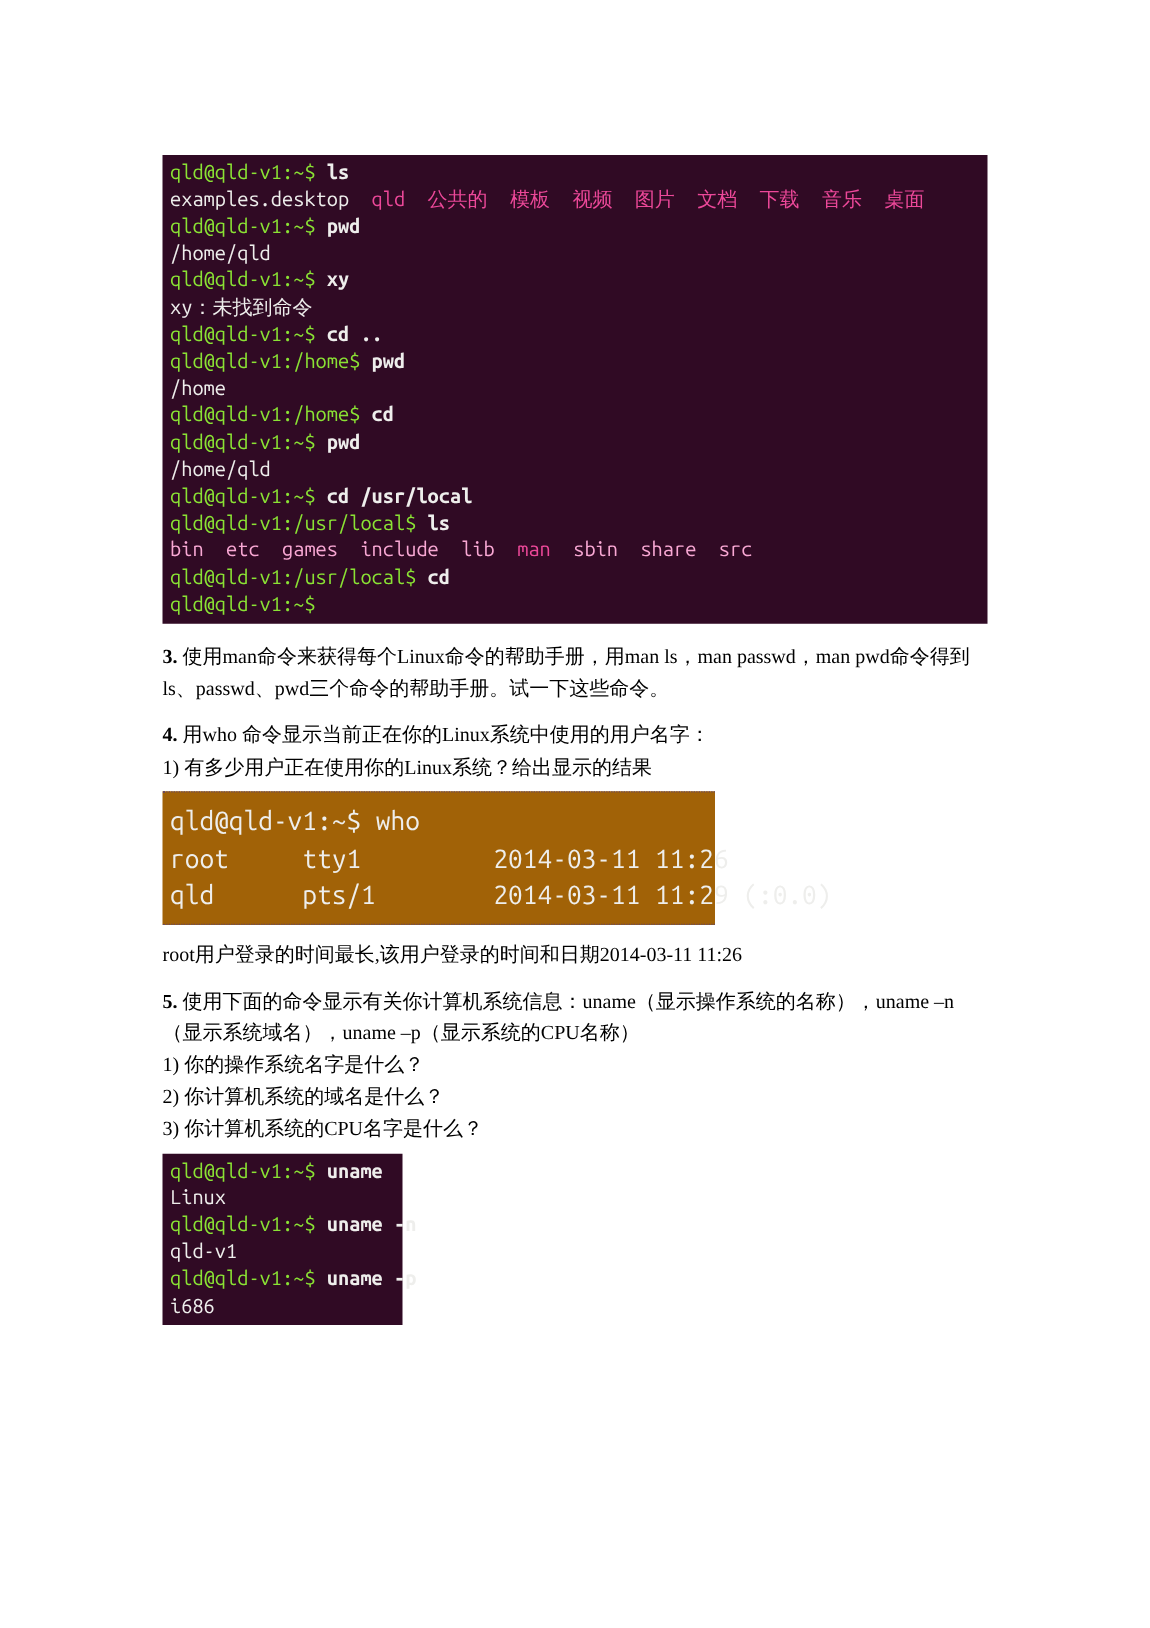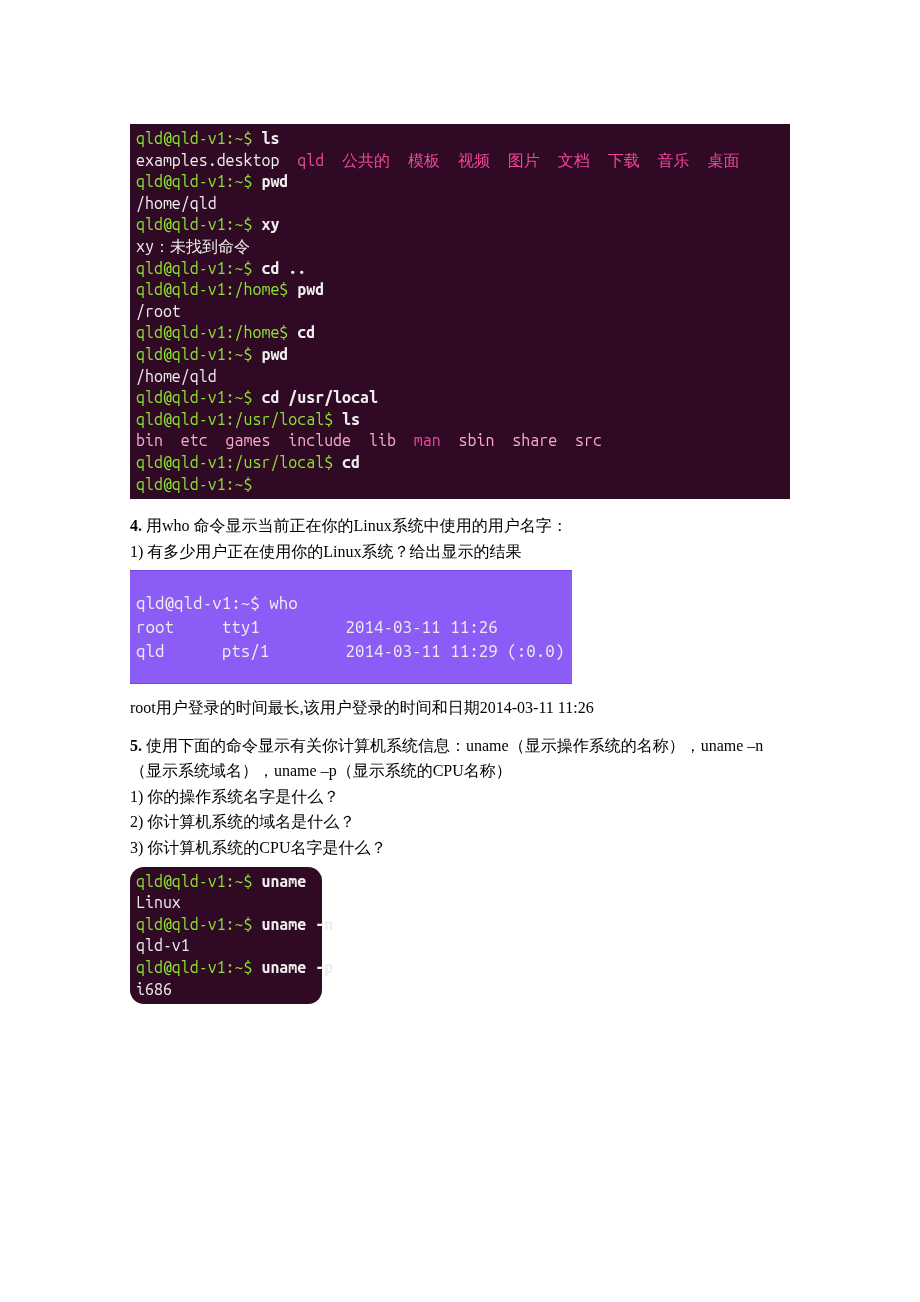--- a/index.html
+++ b/index.html
@@ -35,63 +35,65 @@
     margin: 12px 0 6px 0;
     line-height: 1.6;
     font-size: 16px;
   }
   .para strong { font-family: "Times New Roman", serif; font-size:16px;}
   .mono-note {
     font-family: Liberation Serif, serif;
     margin: 10px 0 14px 0;
   }
   .term-who {
-    background: #8b5cf6;
+    background: #a16207;
     color: #eeeeec;
     font-family: "Ubuntu Mono","Consolas",monospace;
-    font-size: 17px;
+    font-size: 21px;
     line-height: 1.4;
-    padding: 20px 6px;
+    padding: 8px 6px;
     white-space: pre;
     width: 430px;
     margin: 4px 0 14px 0;
     border-top: 1px dotted #6a4a60;
     border-bottom: 1px dotted #6a4a60;
   }
   .term-small {
     width: 215px;
   }
   .term-med {
     width: 180px;
-    border-radius: 14px;
   }
 </style>
 </head>
 <body>
 
 <div class="page">
 
   <div class="terminal"><span class="prompt">qld@qld-v1:~$</span><span class="cmd"> ls</span>
 <span class="file">examples.desktop  </span><span class="brand">qld  公共的  模板  视频  图片  文档  下载  音乐  桌面</span>
 <span class="prompt">qld@qld-v1:~$</span><span class="cmd"> pwd</span>
 <span class="file">/home/qld</span>
 <span class="prompt">qld@qld-v1:~$</span><span class="cmd"> xy</span>
 <span class="warning">xy：未找到命令</span>
 <span class="prompt">qld@qld-v1:~$</span><span class="cmd"> cd ..</span>
 <span class="prompt">qld@qld-v1:/home$</span><span class="cmd"> pwd</span>
-<span class="file">/root</span>
+<span class="file">/home</span>
 <span class="prompt">qld@qld-v1:/home$</span><span class="cmd"> cd</span>
 <span class="prompt">qld@qld-v1:~$</span><span class="cmd"> pwd</span>
 <span class="file">/home/qld</span>
 <span class="prompt">qld@qld-v1:~$</span><span class="cmd"> cd /usr/local</span>
 <span class="prompt">qld@qld-v1:/usr/local$</span><span class="cmd"> ls</span>
 <span class="dir">bin  etc  games  include  lib  </span><span class="brand">man</span><span class="dir">  sbin  share  </span><span class="dir">src</span>
 <span class="prompt">qld@qld-v1:/usr/local$</span><span class="cmd"> cd</span>
 <span class="prompt">qld@qld-v1:~$</span></div>
 
+  <div class="para">
+    <strong>3. </strong><span>使用man命令来获得每个Linux命令的帮助手册，用man ls，man passwd，man pwd命令得到ls、passwd、pwd三个命令的帮助手册。试一下这些命令。</span>
+  </div>
 
 
   <div class="para">
     <strong>4. </strong><span>用who 命令显示当前正在你的Linux系统中使用的用户名字：</span><br>
     <span>1) 有多少用户正在使用你的Linux系统？给出显示的结果</span><br>
   </div>
 
   <div class="term-who"><span class="prompt">qld@qld-v1:~$</span><span class="cmd"> who</span>
 <span class="file">root     tty1         2014-03-11 11:26</span>
 <span class="file">qld      pts/1        2014-03-11 11:29 (:0.0)</span></div>

